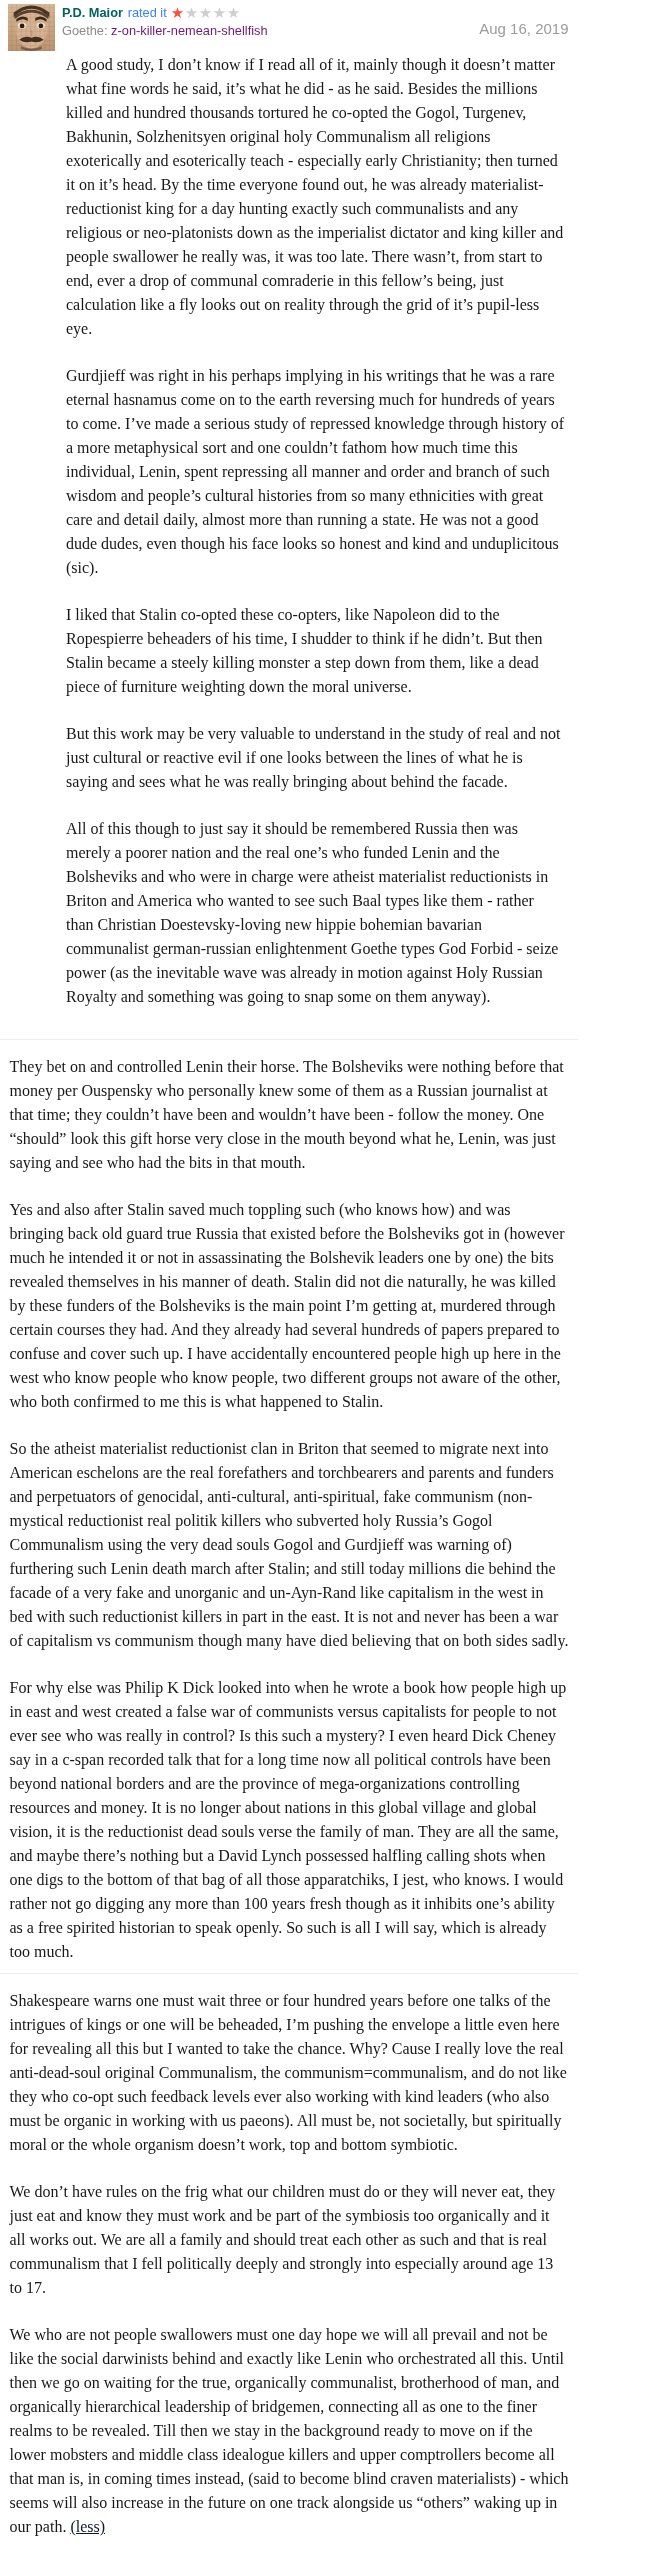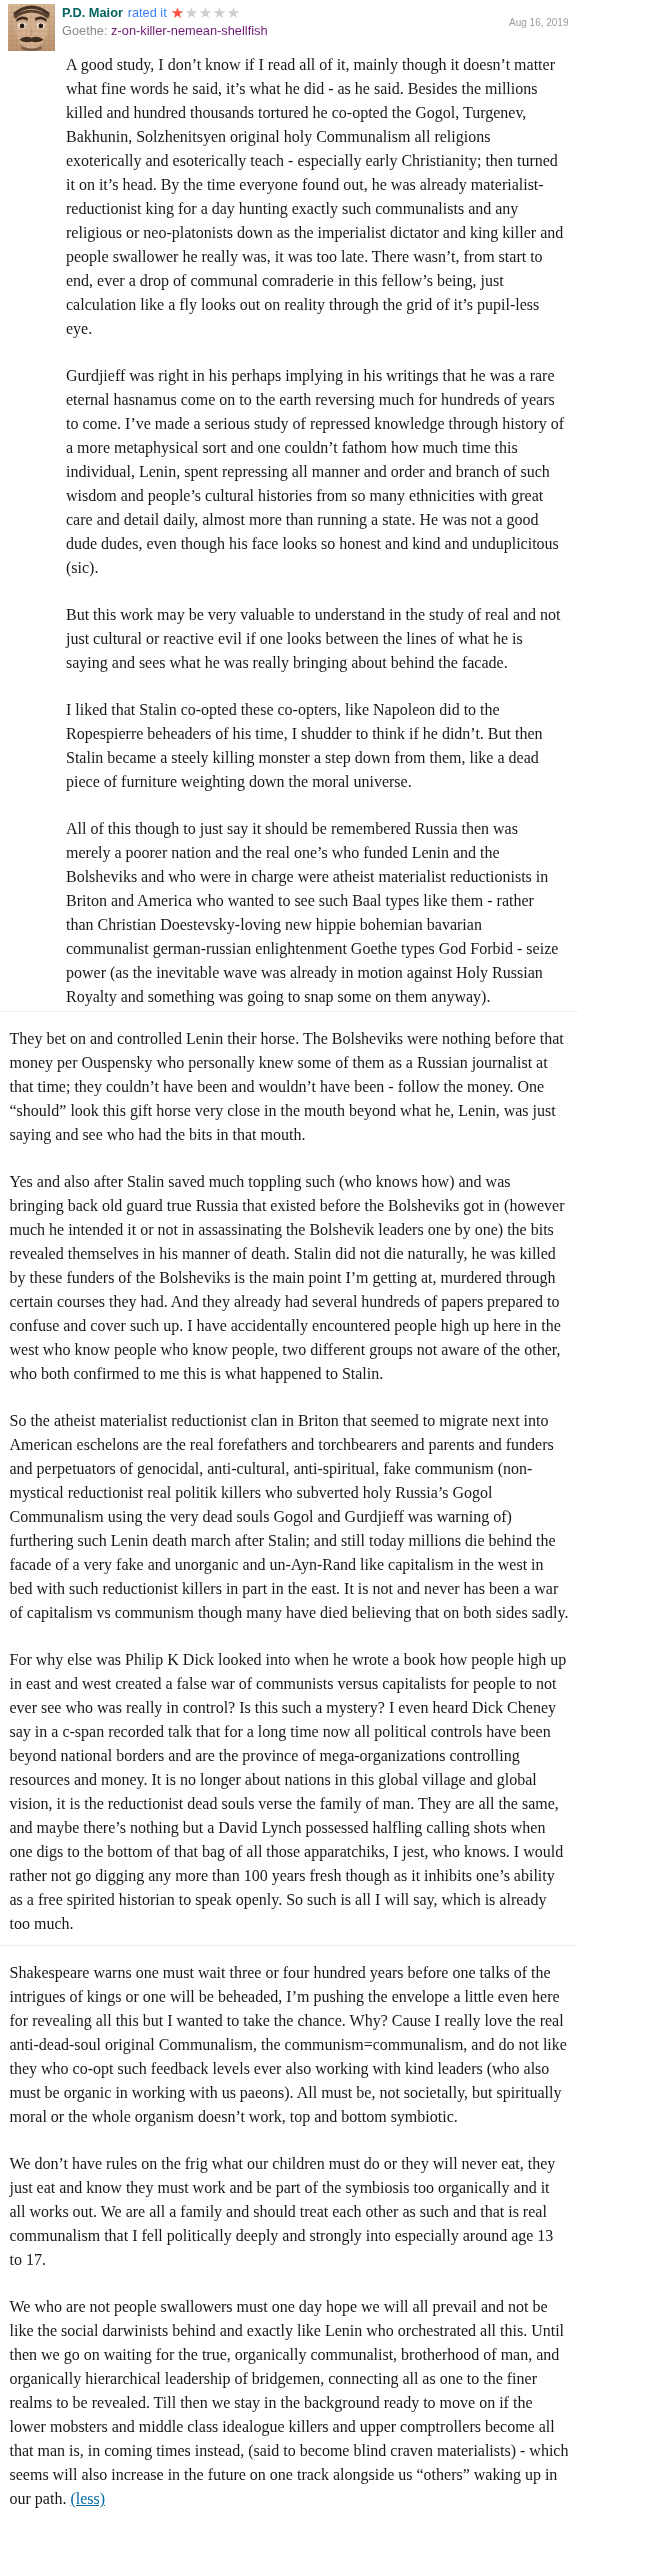--- a/index.html
+++ b/index.html
@@ -88,23 +88,23 @@
   }
   .shelves-label { color: #8b8b8b; }
   .shelf-link {
     color: #701a75;
     text-decoration: none;
   }
 
   .review-date {
     position: absolute;
     right: 9.5px;
-    top: 14px;
+    top: 20px;
     color: #9b9b9b;
-    font-size: 10px;
+    font-size: 15px;
     line-height: 17px;
     white-space: nowrap;
   }
 
   
   .review-body {
     font-family: "Liberation Serif", serif;
     font-size: 16px;
     line-height: 24px;
     color: #181818;
@@ -119,28 +119,29 @@
   .block p:last-child { margin-bottom: 0; }
 
   
   .block-a {
     padding: 0 13.2px 1.9px 66px;
   }
   
   .block-b {
     padding: 15px 9.5px 9.5px 9.5px;
     border-top: 0.9px solid #f0eeeb;
+    margin-top: 28px;
   }
   .block-c {
     padding: 15px 9.5px 17px 9.5px;
     border-top: 0.9px solid #f0eeeb;
   }
 
   .less-link {
-    color: #0369a1;
+    color: #0f172a;
   }
 </style>
 </head>
 <body>
 
 <div class="review-card">
 
   <div class="review-header">
 
     <div class="avatar">
@@ -198,22 +199,22 @@
     </div>
 
     <div class="review-date">Aug 16, 2019</div>
   </div>
 
   <div class="review-body">
 
     <div class="block block-a">
       <p>A good study, I don’t know if I read all of it, mainly though it doesn’t matter what fine words he said, it’s what he did - as he said. Besides the millions killed and hundred thousands tortured he co-opted the Gogol, Turgenev, Bakhunin, Solzhenitsyen original holy Communalism all religions exoterically and esoterically teach - especially early Christianity; then turned it on it’s head. By the time everyone found out, he was already materialist-reductionist king for a day hunting exactly such communalists and any religious or neo-platonists down as the imperialist dictator and king killer and people swallower he really was, it was too late. There wasn’t, from start to end, ever a drop of communal comraderie in this fellow’s being, just calculation like a fly looks out on reality through the grid of it’s pupil-less eye.</p>
       <p>Gurdjieff was right in his perhaps implying in his writings that he was a rare eternal hasnamus come on to the earth reversing much for hundreds of years to come. I’ve made a serious study of repressed knowledge through history of a more metaphysical sort and one couldn’t fathom how much time this individual, Lenin, spent repressing all manner and order and branch of such wisdom and people’s cultural histories from so many ethnicities with great care and detail daily, almost more than running a state. He was not a good dude dudes, even though his face looks so honest and kind and unduplicitous (sic).</p>
+      <p>I liked that Stalin co-opted these co-opters, like Napoleon did to the Ropespierre beheaders of his time, I shudder to think if he didn’t. But then Stalin became a steely killing monster a step down from them, like a dead piece of furniture weighting down the moral universe.</p>
       <p>But this work may be very valuable to understand in the study of real and not just cultural or reactive evil if one looks between the lines of what he is saying and sees what he was really bringing about behind the facade.</p>
-      <p>I liked that Stalin co-opted these co-opters, like Napoleon did to the Ropespierre beheaders of his time, I shudder to think if he didn’t. But then Stalin became a steely killing monster a step down from them, like a dead piece of furniture weighting down the moral universe.</p>
       <p>All of this though to just say it should be remembered Russia then was merely a poorer nation and the real one’s who funded Lenin and the Bolsheviks and who were in charge were atheist materialist reductionists in Briton and America who wanted to see such Baal types like them - rather than Christian Doestevsky-loving new hippie bohemian bavarian communalist german-russian enlightenment Goethe types God Forbid - seize power (as the inevitable wave was already in motion against Holy Russian Royalty and something was going to snap some on them anyway).</p>
     </div>
 
     <div class="block block-b">
       <p>They bet on and controlled Lenin their horse. The Bolsheviks were nothing before that money per Ouspensky who personally knew some of them as a Russian journalist at that time; they couldn’t have been and wouldn’t have been - follow the money. One “should” look this gift horse very close in the mouth beyond what he, Lenin, was just saying and see who had the bits in that mouth.</p>
       <p>Yes and also after Stalin saved much toppling such (who knows how) and was bringing back old guard true Russia that existed before the Bolsheviks got in (however much he intended it or not in assassinating the Bolshevik leaders one by one) the bits revealed themselves in his manner of death. Stalin did not die naturally, he was killed by these funders of the Bolsheviks is the main point I’m getting at, murdered through certain courses they had. And they already had several hundreds of papers prepared to confuse and cover such up. I have accidentally encountered people high up here in the west who know people who know people, two different groups not aware of the other, who both confirmed to me this is what happened to Stalin.</p>
       <p>So the atheist materialist reductionist clan in Briton that seemed to migrate next into American eschelons are the real forefathers and torchbearers and parents and funders and perpetuators of genocidal, anti-cultural, anti-spiritual, fake communism (non-mystical reductionist real politik killers who subverted holy Russia’s Gogol Communalism using the very dead souls Gogol and Gurdjieff was warning of) furthering such Lenin death march after Stalin; and still today millions die behind the facade of a very fake and unorganic and un-Ayn-Rand like capitalism in the west in bed with such reductionist killers in part in the east. It is not and never has been a war of capitalism vs communism though many have died believing that on both sides sadly.</p>
       <p>For why else was Philip K Dick looked into when he wrote a book how people high up in east and west created a false war of communists versus capitalists for people to not ever see who was really in control? Is this such a mystery? I even heard Dick Cheney say in a c-span recorded talk that for a long time now all political controls have been beyond national borders and are the province of mega-organizations controlling resources and money. It is no longer about nations in this global village and global vision, it is the reductionist dead souls verse the family of man. They are all the same, and maybe there’s nothing but a David Lynch possessed halfling calling shots when one digs to the bottom of that bag of all those apparatchiks, I jest, who knows. I would rather not go digging any more than 100 years fresh though as it inhibits one’s ability as a free spirited historian to speak openly. So such is all I will say, which is already too much.</p>
     </div>
 

